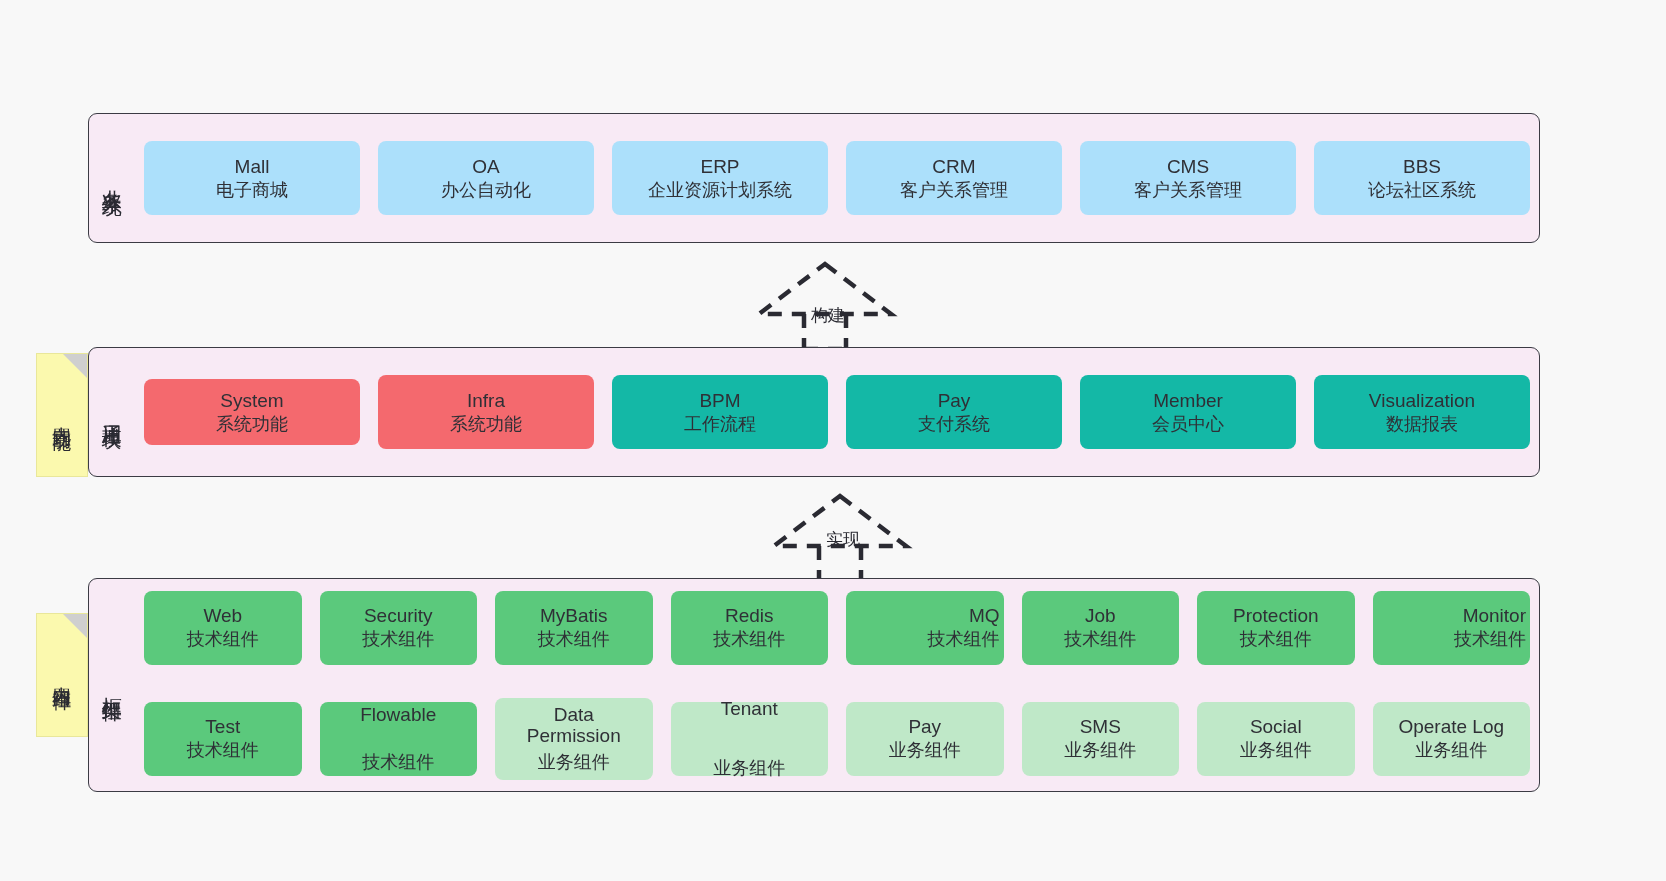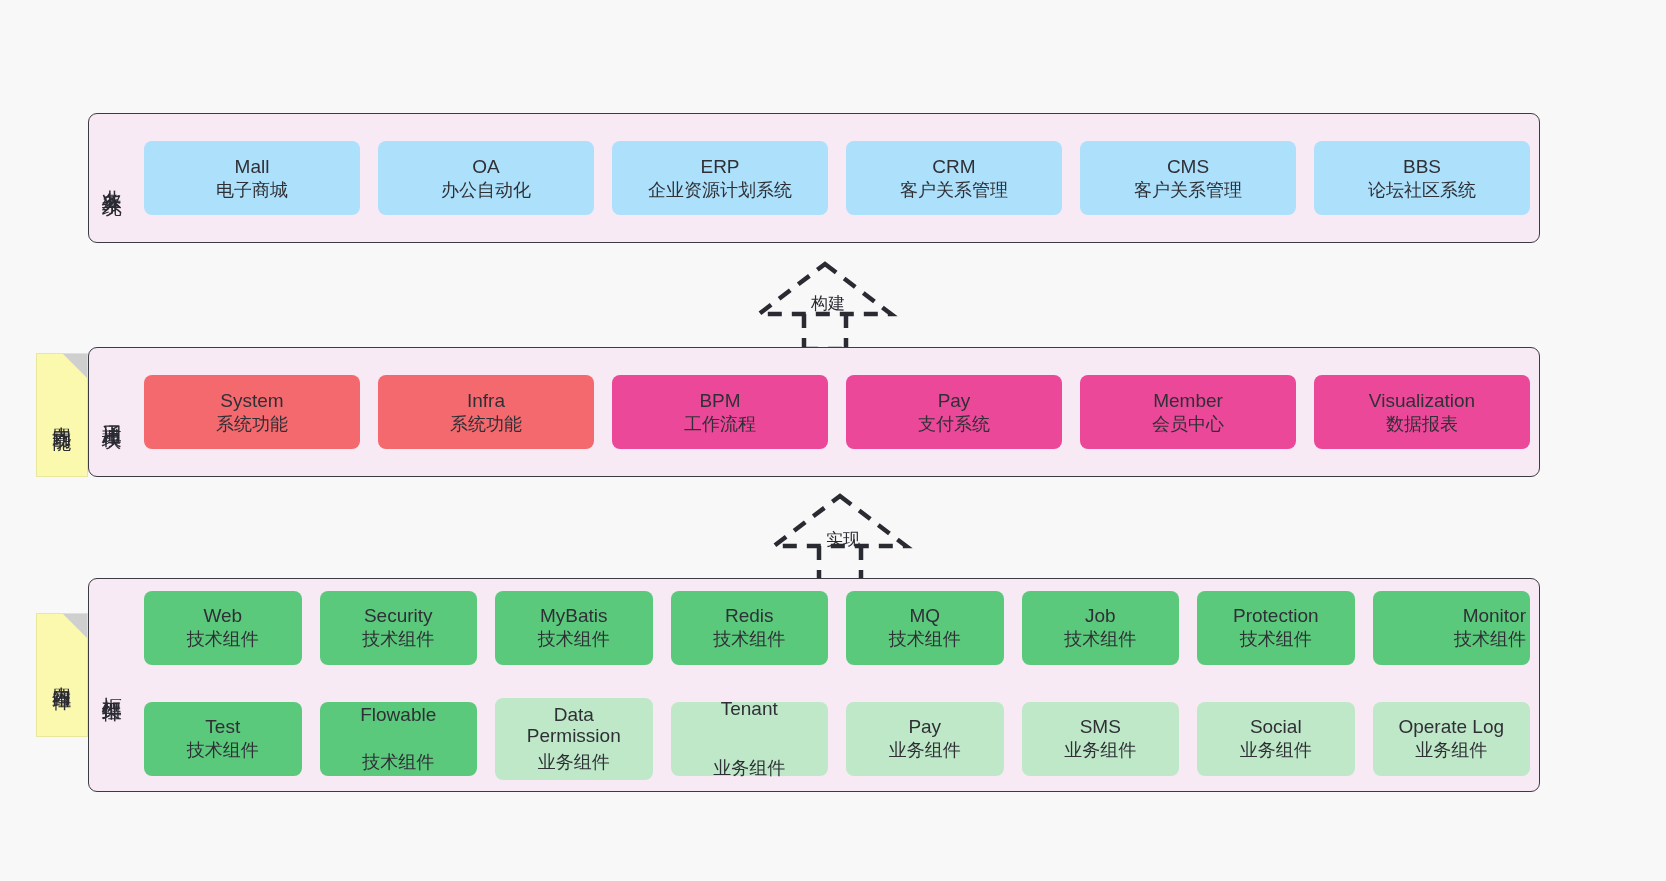--- a/index.html
+++ b/index.html
@@ -70,21 +70,21 @@
     text-align: center;
     color: #2f3036;
     line-height: 1.26;
     padding: 6px 4px;
   }
   .box .t1 { font-size: 19px; }
   .box .t2 { font-size: 18px; }
 
   .blue      { background: #ace0fb; }
   .red       { background: #f4696e; }
-  .pink      { background: #ec4899; }
+  .pink      { background: #14b8a6; }
   .green     { background: #5bc97c; }
   .lightgreen{ background: #bfe8c8; }
 
   
   .note {
     position: absolute;
     background: #fbf9ae;
     border: 1px solid #e9e79a;
     display: flex;
     align-items: center;
@@ -170,34 +170,34 @@
       </div>
 
     </div>
   </div>
 
   <div class="arrow" style="left:755px; top:260px; width:140px; height:90px;">
     <svg width="140" height="90" viewBox="0 0 140 90">
       <path d="M 70 4 L 136 54 L 4 54 Z" fill="none" stroke="#2a2a32" stroke-width="4.5" stroke-dasharray="14 10" stroke-linecap="butt"></path>
       <path d="M 49 54 L 49 90 M 91 54 L 91 90 M 49 89 L 91 89" fill="none" stroke="#2a2a32" stroke-width="4.5" stroke-dasharray="14 10"></path>
     </svg>
-    <span class="arrow-label" style="left:56px; top:32px;">构建</span>
+    <span class="arrow-label" style="left:56px; top:44px;">构建</span>
   </div>
 
   <div class="note" style="left:36px; top:353px; width:52px; height:124px;">
     <span class="fold"></span>
     <span>内置功能</span>
   </div>
 
   <div class="layer" id="layer-common-module" style="left:88px; top:347px; width:1452px; height:130px;">
     <div class="layer-title">通用模块</div>
     <div class="layer-items">
 
       <div class="cell">
-        <div class="box red" style="height:74px;">
+        <div class="box red" style="height:66px;">
           <span class="t1">System</span>
           <span class="t2">系统功能</span>
         </div>
       </div>
 
       <div class="cell">
         <div class="box red" style="height:74px;">
           <span class="t1">Infra</span>
           <span class="t2">系统功能</span>
         </div>
@@ -271,21 +271,21 @@
             <span class="t2">技术组件</span>
           </div>
         </div>
         <div class="cell">
           <div class="box green" style="height:74px;">
             <span class="t1">Redis</span>
             <span class="t2">技术组件</span>
           </div>
         </div>
         <div class="cell">
-          <div class="box green" style="height:74px;">
+          <div class="box green" style="height:74px;align-items:flex-end;">
             <span class="t1">MQ</span>
             <span class="t2">技术组件</span>
           </div>
         </div>
         <div class="cell">
           <div class="box green" style="height:74px;">
             <span class="t1">Job</span>
             <span class="t2">技术组件</span>
           </div>
         </div>

